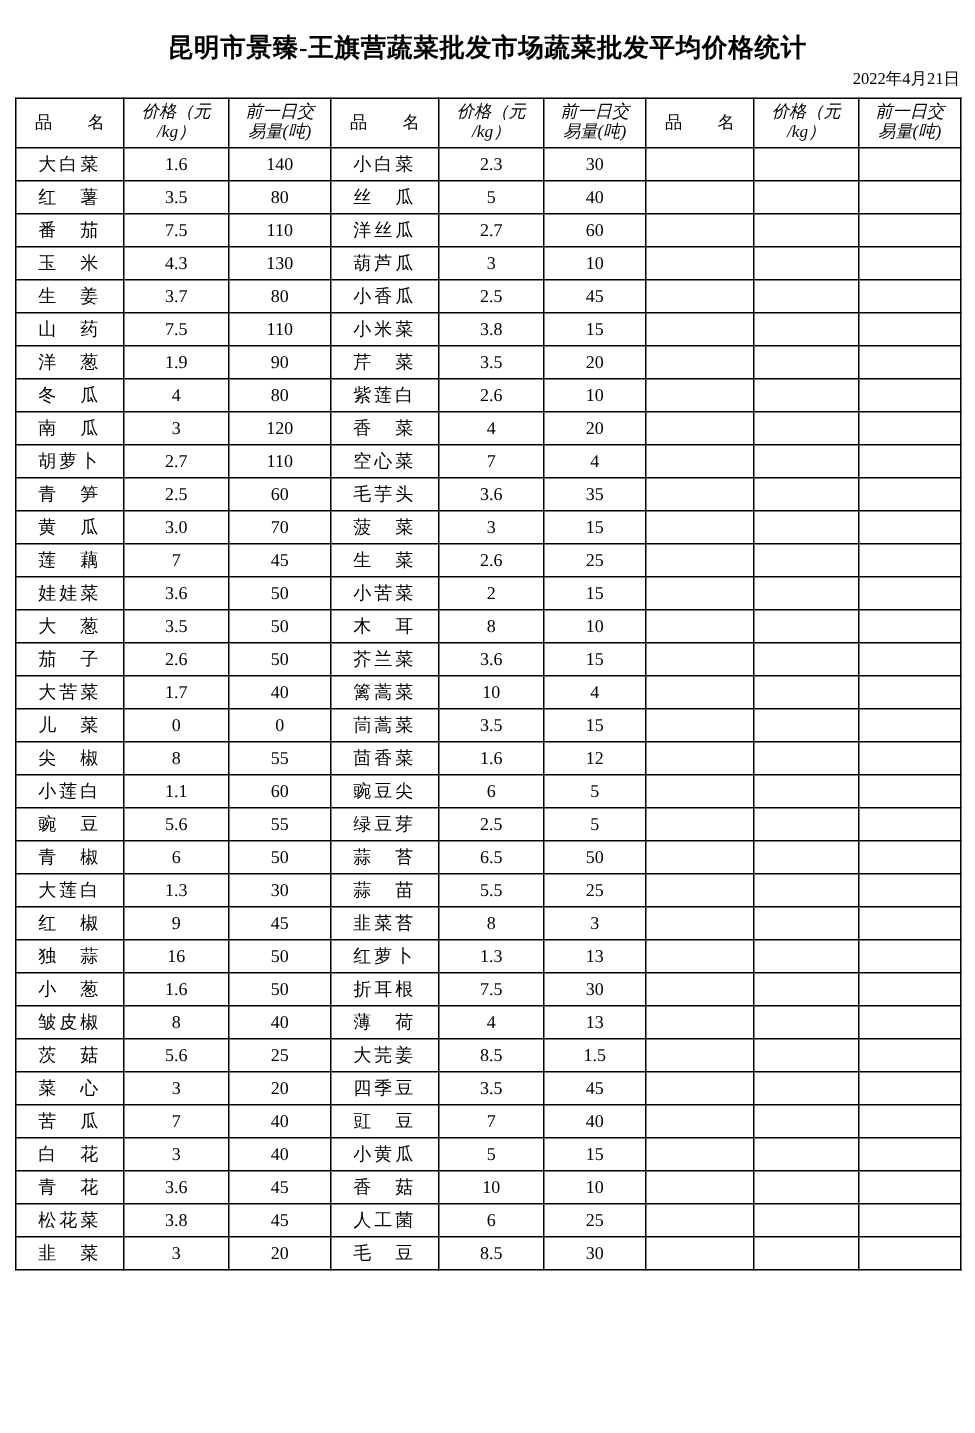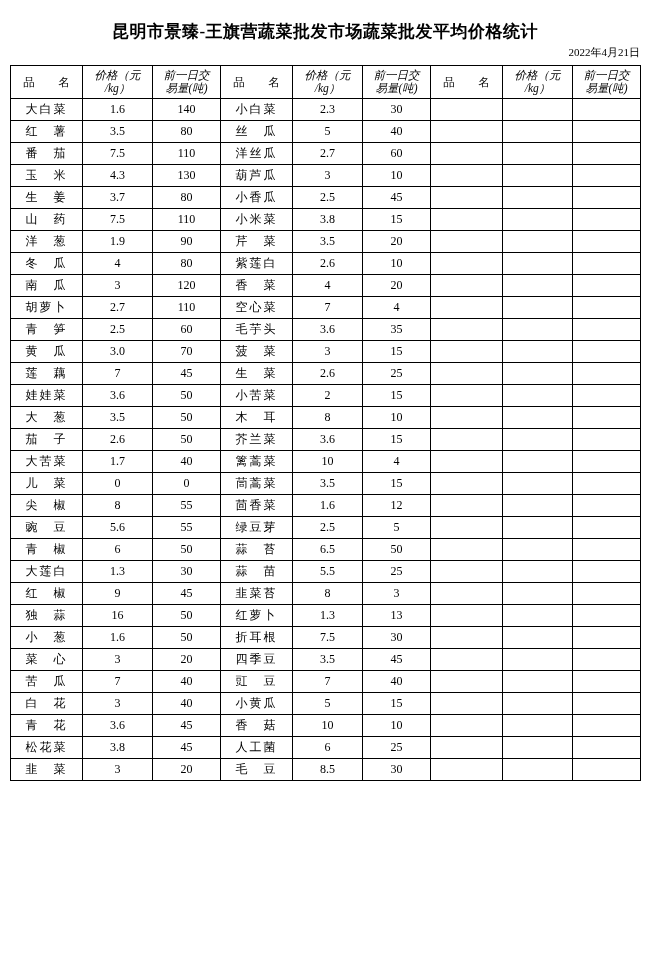--- a/index.html
+++ b/index.html
@@ -331,20 +331,31 @@
           <td>8</td>
           <td>55</td>
           <td class="name">茴香菜</td>
           <td>1.6</td>
           <td>12</td>
           <td class="name"></td>
           <td></td>
           <td></td>
         </tr>
         <tr>
+          <td class="name">小莲白</td>
+          <td>1.1</td>
+          <td>60</td>
+          <td class="name">豌豆尖</td>
+          <td>6</td>
+          <td>5</td>
+          <td class="name"></td>
+          <td></td>
+          <td></td>
+        </tr>
+        <tr>
           <td class="name">豌　豆</td>
           <td>5.6</td>
           <td>55</td>
           <td class="name">绿豆芽</td>
           <td>2.5</td>
           <td>5</td>
           <td class="name"></td>
           <td></td>
           <td></td>
         </tr>
@@ -397,20 +408,42 @@
           <td>1.6</td>
           <td>50</td>
           <td class="name">折耳根</td>
           <td>7.5</td>
           <td>30</td>
           <td class="name"></td>
           <td></td>
           <td></td>
         </tr>
         <tr>
+          <td class="name">皱皮椒</td>
+          <td>8</td>
+          <td>40</td>
+          <td class="name">薄　荷</td>
+          <td>4</td>
+          <td>13</td>
+          <td class="name"></td>
+          <td></td>
+          <td></td>
+        </tr>
+        <tr>
+          <td class="name">茨　菇</td>
+          <td>5.6</td>
+          <td>25</td>
+          <td class="name">大芫姜</td>
+          <td>8.5</td>
+          <td>1.5</td>
+          <td class="name"></td>
+          <td></td>
+          <td></td>
+        </tr>
+        <tr>
           <td class="name">菜　心</td>
           <td>3</td>
           <td>20</td>
           <td class="name">四季豆</td>
           <td>3.5</td>
           <td>45</td>
           <td class="name"></td>
           <td></td>
           <td></td>
         </tr>

